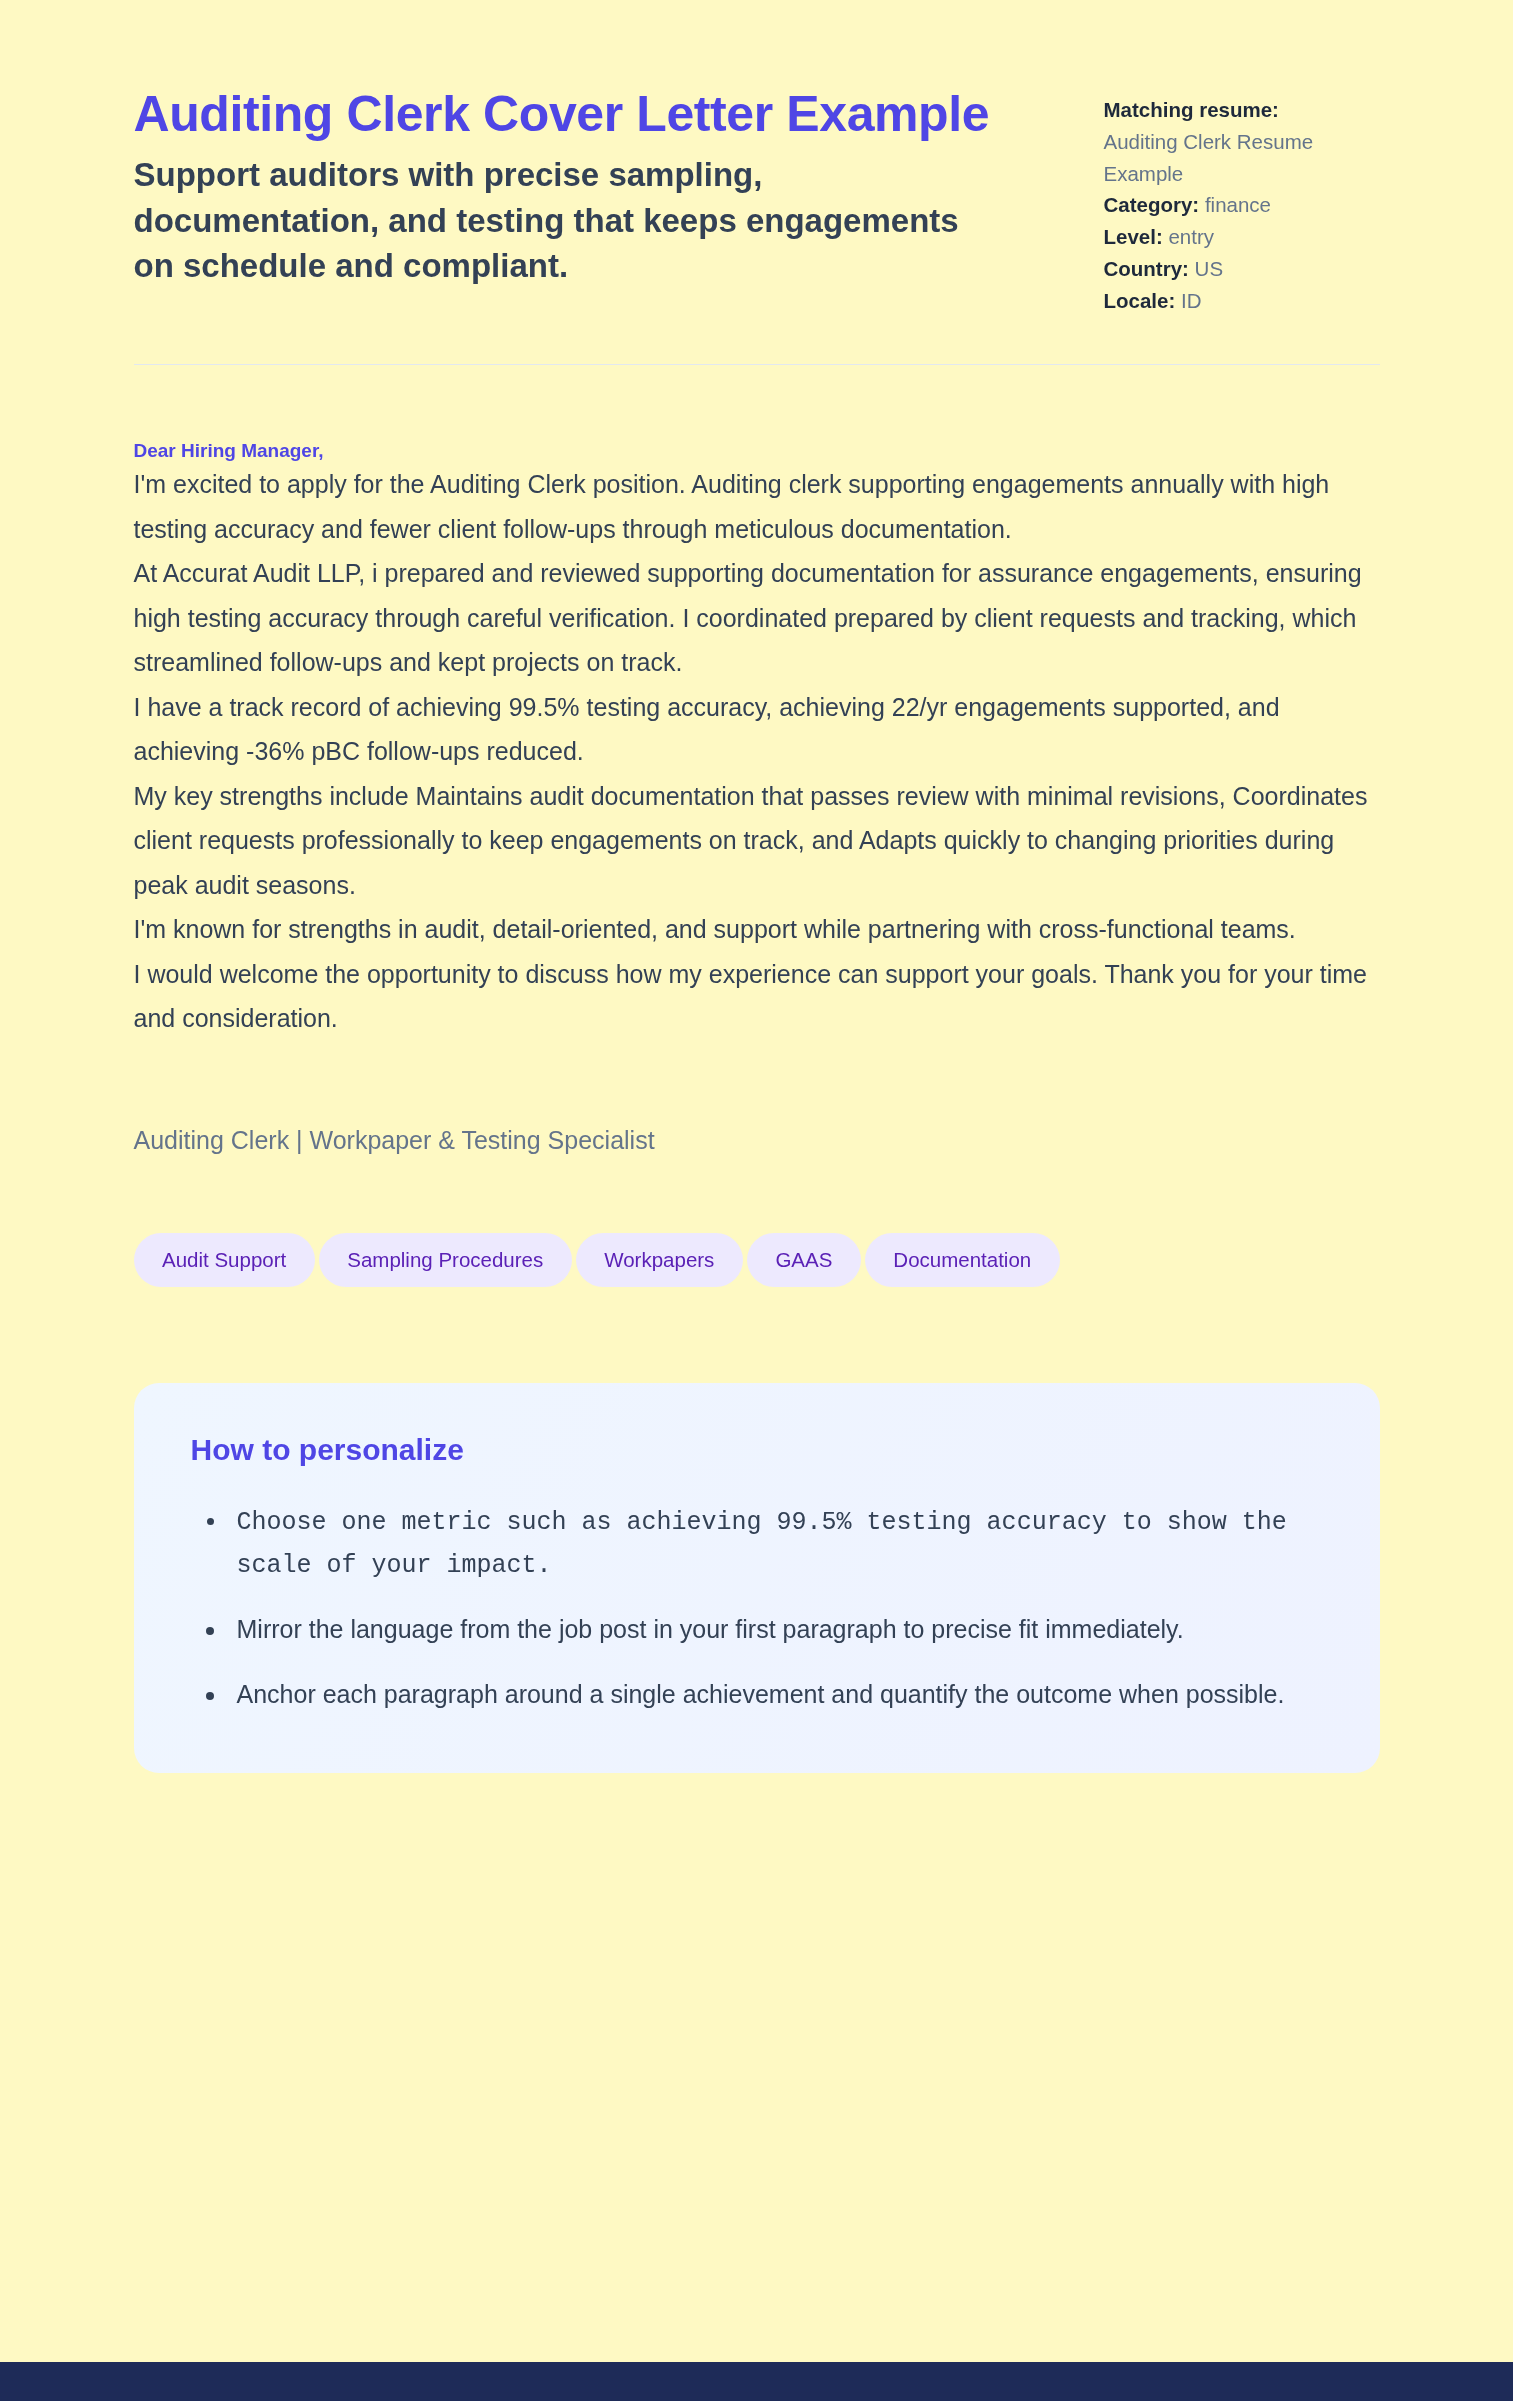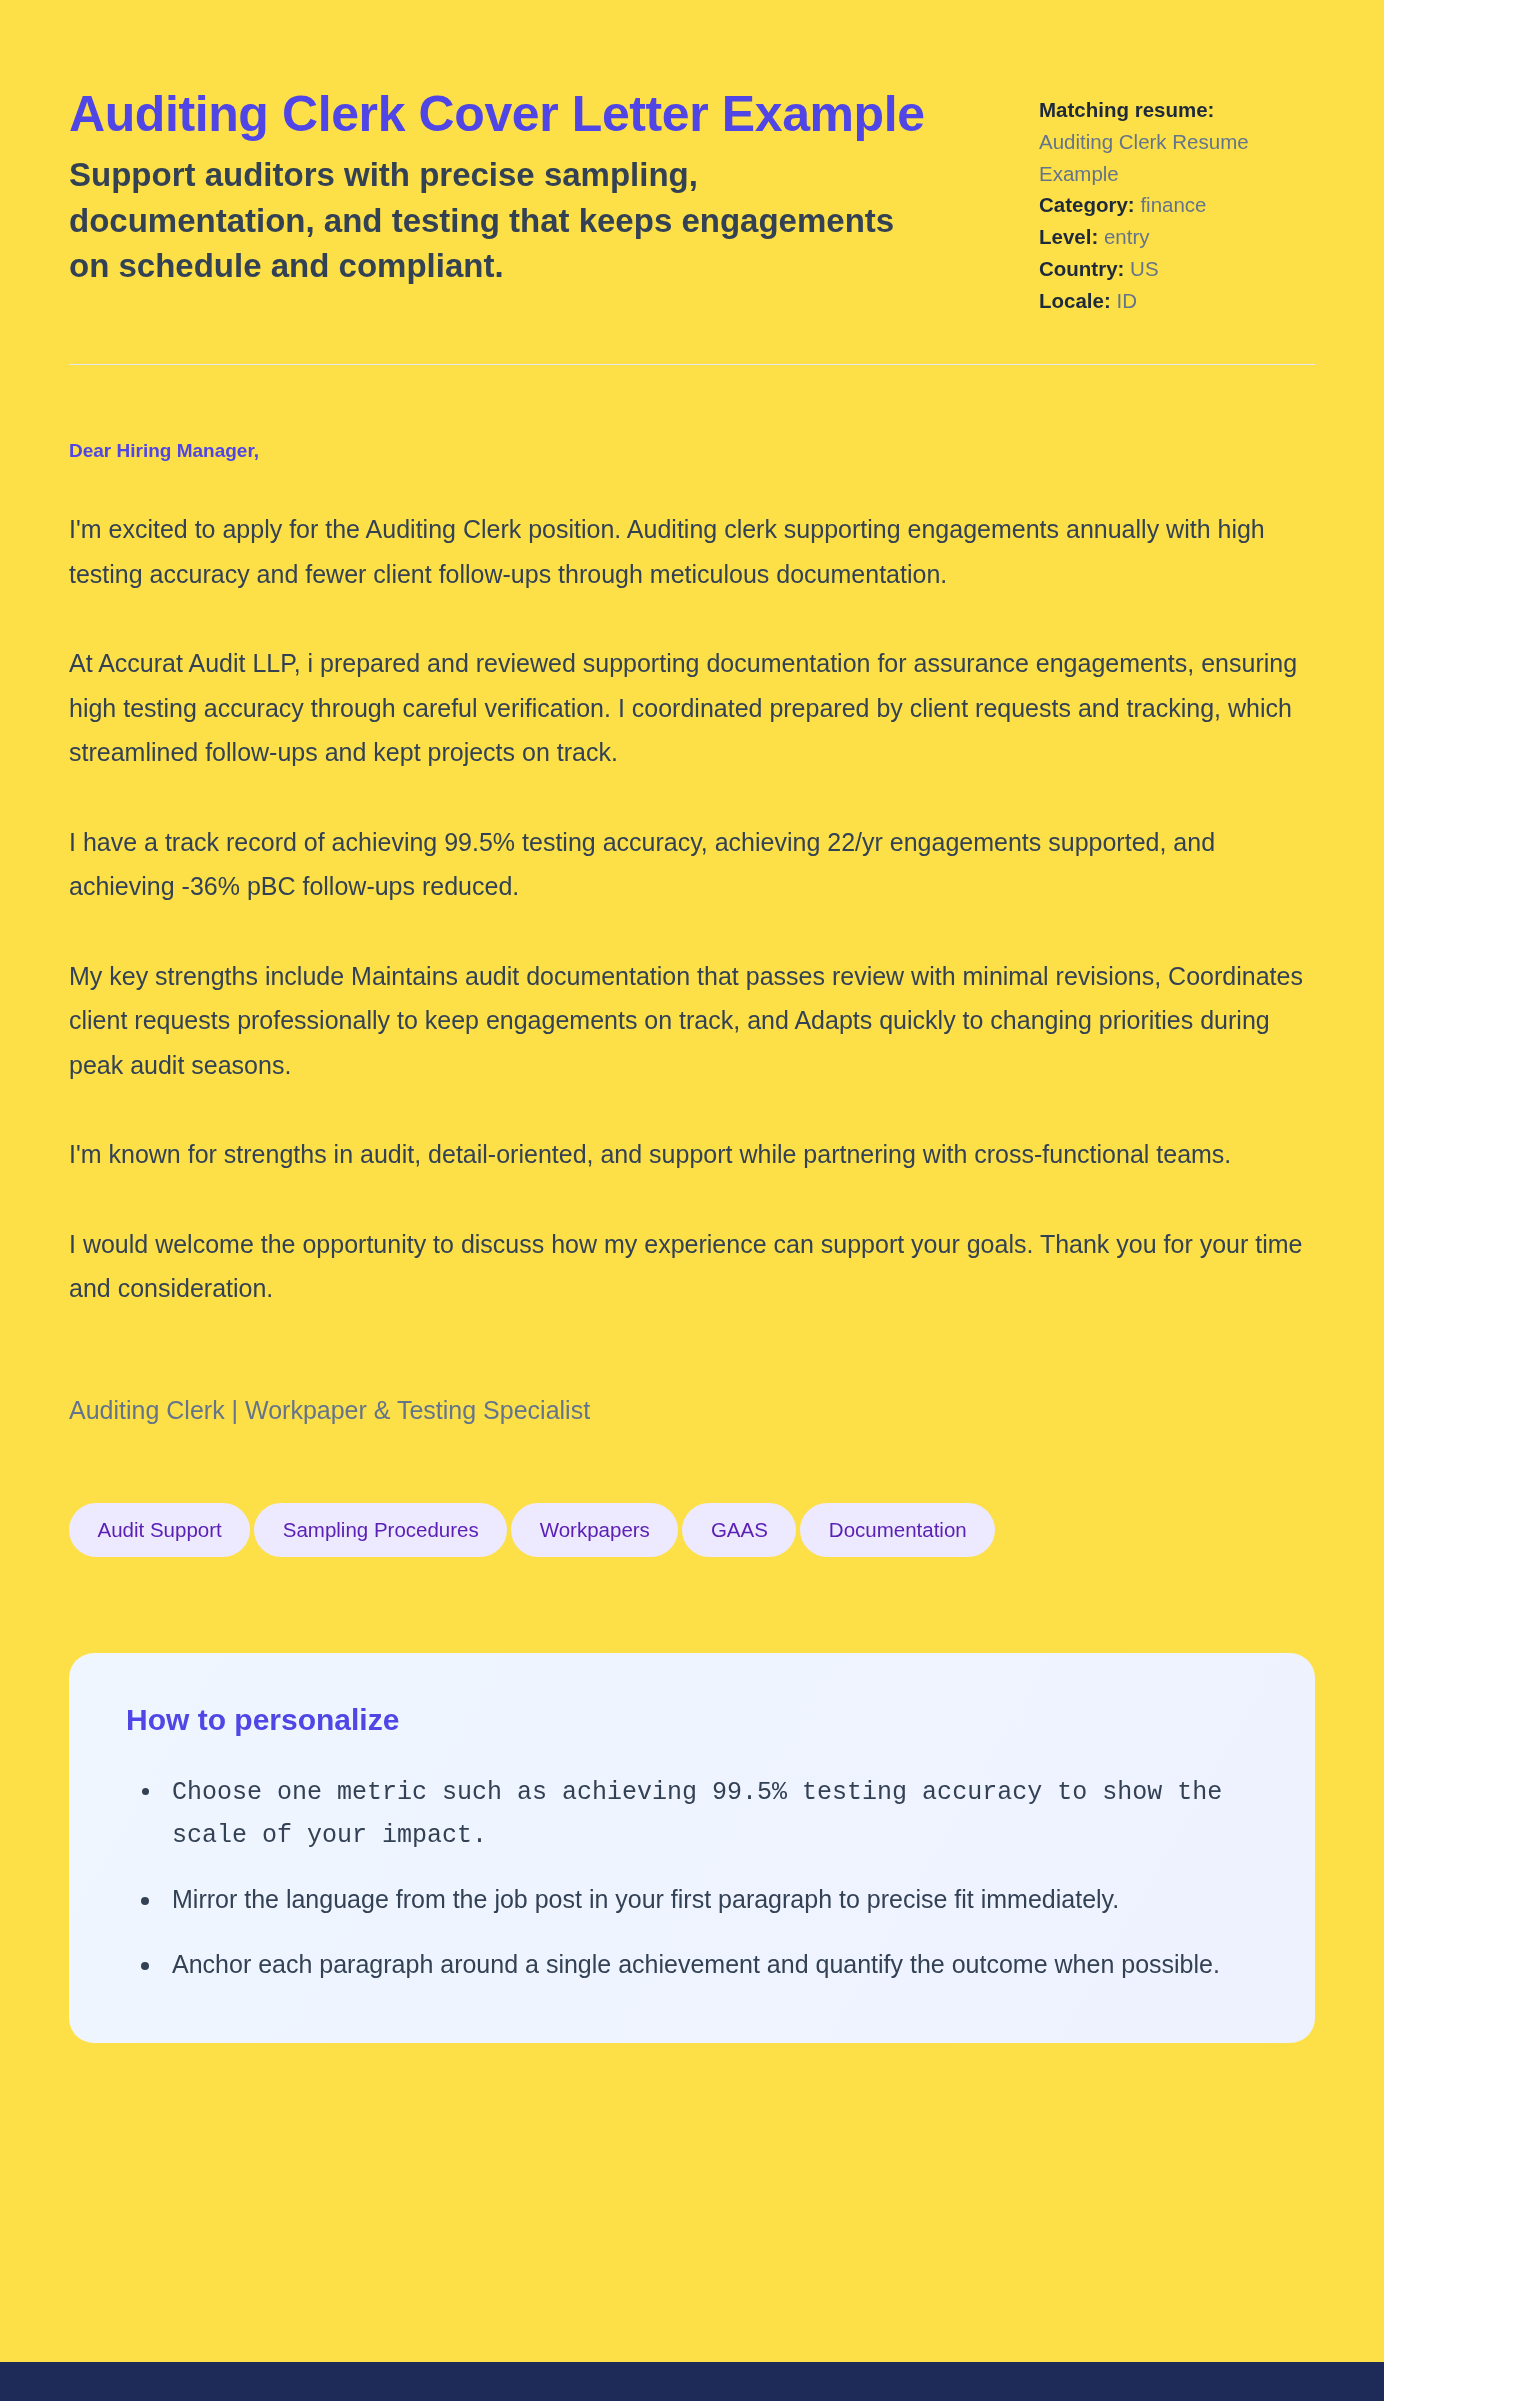--- a/index.html
+++ b/index.html
@@ -10,27 +10,27 @@
     --tag-bg:#ede9fe;
     --tag-text:#5b21b6;
     --panel-from:#eff6ff;
     --panel-to:#eef2ff;
     --divider:#e2e8f0;
     --footer:#1e2b58;
   }
   *{margin:0;padding:0;box-sizing:border-box;}
   html,body{background:#ffffff;}
   .page{
-    width:1384px;
+    width:1513px;
     min-height:2401px;
     display:flex;
     flex-direction:column;
     font-family:"Liberation Sans", sans-serif;
     color:var(--text);
-    background:#fde047;
+    background:#fef9c3;
   }
   .content{
     width:1246px;
     margin:0 auto;
     padding-top:85px;
     padding-bottom:62px;
     flex:1;
   }
   .header{
     display:flex;
@@ -68,21 +68,20 @@
     border-top:1.8px solid var(--divider);
     margin-top:48px;
   }
   .salutation{
     margin-top:75px;
     font-size:19px;
     font-weight:700;
     color:var(--accent);
   }
   .paragraph{
-    margin-top:45px;
     font-size:25px;
     line-height:1.78;
     color:var(--text);
   }
   .signature{margin-top:85px;}
   .sig-name{
     font-size:27px;
     font-weight:700;
     color:var(--heading);
   }

